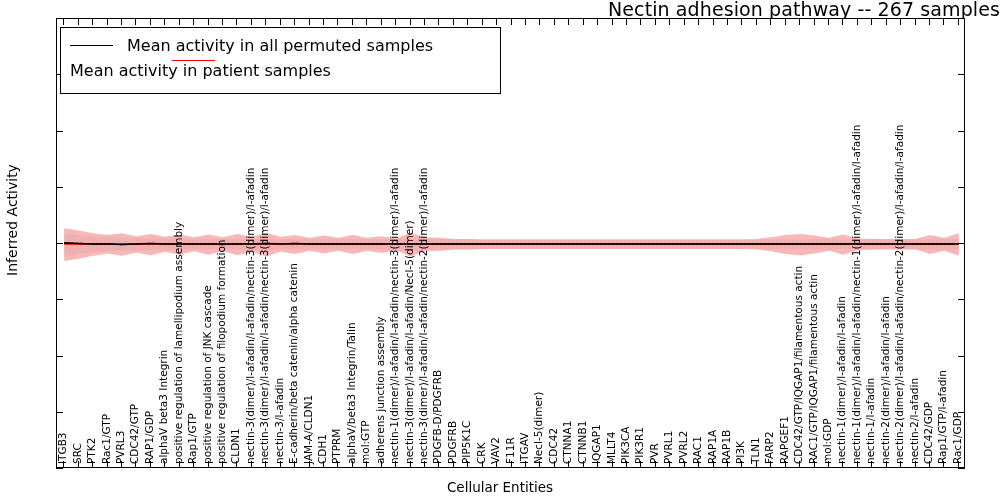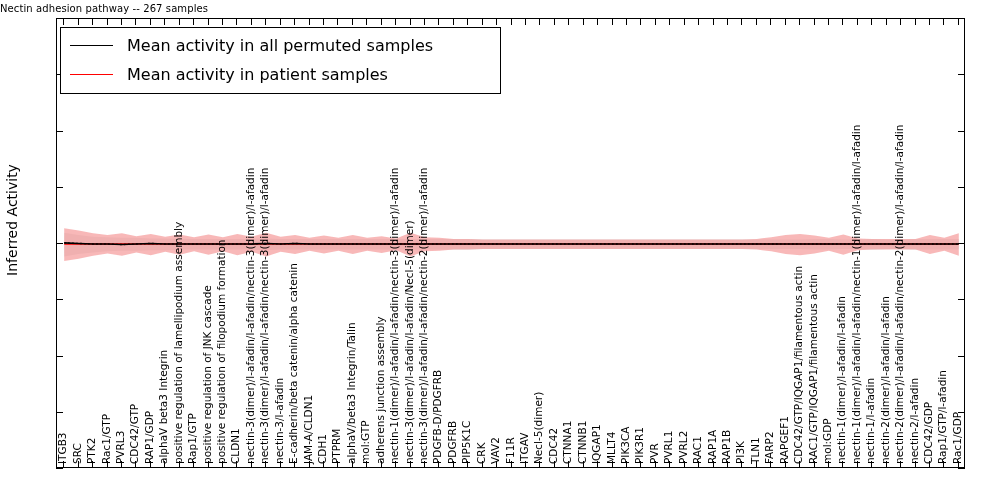--- a/index.html
+++ b/index.html
@@ -1,22 +1,22 @@
 <!DOCTYPE html>
 <html><head>
 <meta charset="utf-8">
 <style>
   html,body{margin:0;padding:0;background:#ffffff;}
   body{width:1000px;height:500px;overflow:hidden;font-family:"DejaVu Sans","Liberation Sans",sans-serif;}
   #root{position:relative;width:1000px;height:500px;}
 
   
   .chart-title{
-    position:absolute;left:0;top:0;width:1000px;text-align:left;
-    font-size:10px;color:#000;letter-spacing:.1px;line-height:18px;
+    position:absolute;left:0;top:0;width:1000px;text-align:right;
+    font-size:19px;color:#000;letter-spacing:.1px;line-height:18px;
   }
 
   
   .plot-frame{
     position:absolute;left:56px;top:18px;width:909px;height:450px;
     border:1.2px solid #000;box-sizing:border-box;background:#fff;overflow:hidden;
   }
   .plot-clip{position:absolute;left:0;top:0;width:100%;height:100%;overflow:hidden;}
 
   
@@ -42,21 +42,21 @@
   }
   #xticks-layer{position:absolute;left:0;top:0;width:1000px;height:500px;}
 
   
   .legend{
     position:absolute;left:60px;top:27px;width:441px;height:67px;
     border:1.4px solid #000;background:#fff;box-sizing:border-box;z-index:40;
   }
   .legend-row{position:absolute;left:9px;height:28px;display:flex;align-items:center;}
   .legend-row.r0{top:3px;text-align:right;}
-  .legend-row.r1{top:32px;}
+  .legend-row.r1{top:32px;flex-direction:column;}
   .legend-line{width:43px;height:0;border-top:1.7px solid #000;margin-right:14px;}
   .legend-line.red{border-top-color:#ff0000;}
   .legend-text{font-size:16px;color:#000;white-space:nowrap;}
 
   svg.series{position:absolute;left:0;top:0;}
 </style>
 </head>
 <body>
 
 <div id="root">
@@ -284,20 +284,21 @@
       <div class="xticklabel" style="left: 860.786px; bottom: 32px;">nectin-1(dimer)/l-afadin/l-afadin/nectin-1(dimer)/l-afadin/l-afadin</div>
       <div class="xticklabel" style="left: 875.214px; bottom: 32px;">nectin-1/l-afadin</div>
       <div class="xticklabel" style="left: 889.643px; bottom: 32px;">nectin-2(dimer)/l-afadin/l-afadin</div>
       <div class="xticklabel" style="left: 904.071px; bottom: 32px;">nectin-2(dimer)/l-afadin/l-afadin/nectin-2(dimer)/l-afadin/l-afadin</div>
       <div class="xticklabel" style="left: 918.5px; bottom: 32px;">nectin-2/l-afadin</div>
       <div class="xticklabel" style="left: 932.929px; bottom: 32px;">CDC42/GDP</div>
       <div class="xticklabel" style="left: 947.357px; bottom: 32px;">Rap1/GTP/l-afadin</div>
       <div class="xticklabel" style="left: 961.786px; bottom: 32px;">Rac1/GDP</div>
     </div>
 
+  <div class="xlabel">Cellular Entities</div>
 
   <div class="legend">
     <div class="legend-row r0">
       <span class="legend-line"></span>
       <span class="legend-text">Mean activity in all permuted samples</span>
     </div>
     <div class="legend-row r1">
       <span class="legend-line red"></span>
       <span class="legend-text">Mean activity in patient samples</span>
     </div>

